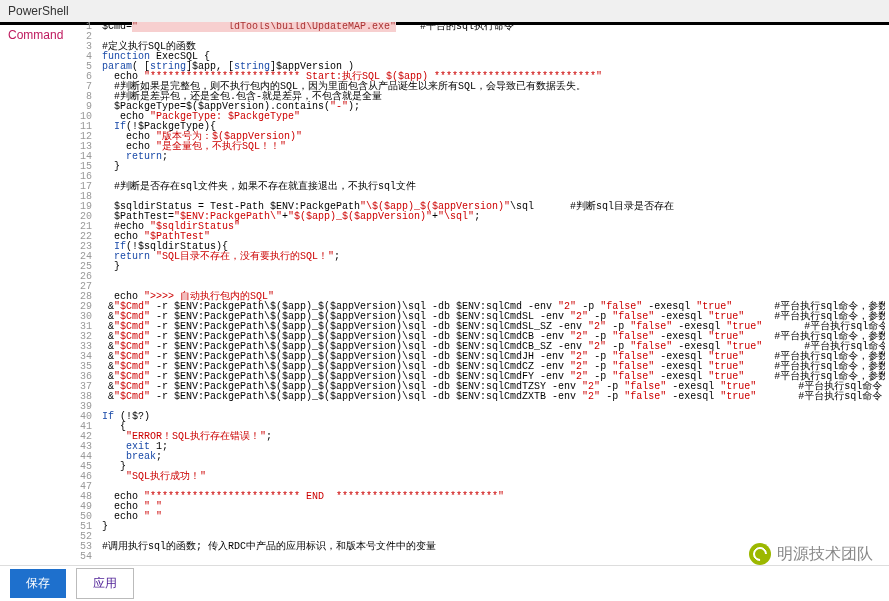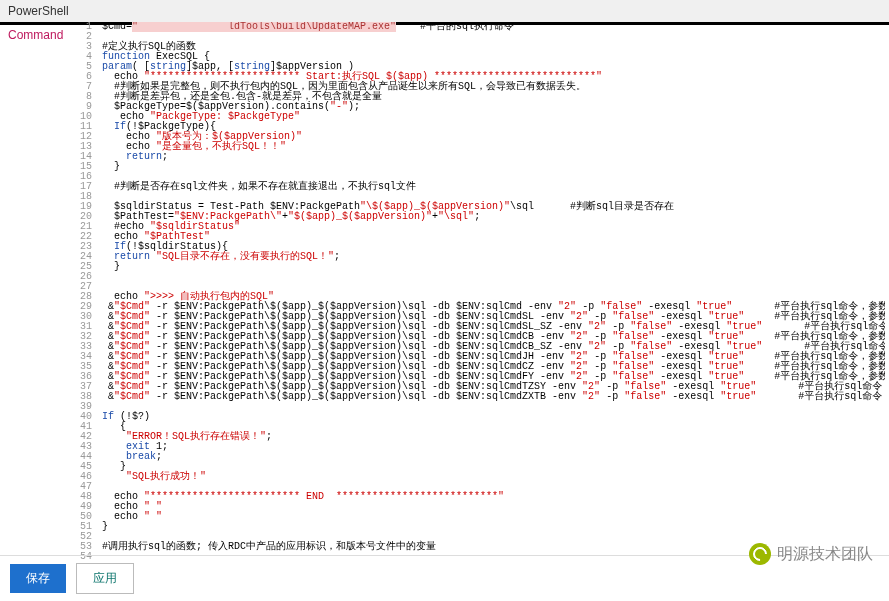--- a/index.html
+++ b/index.html
@@ -55,38 +55,38 @@
     left: 28px;
     top: 0;
   }
   .s-blue { color: #1a4aa8; margin-top: 15px; }
   .s-red { color: #c00; }
   .s-black { color: #000; }
   .s-redbg { background: #f7cfcf; color: #a33; }
   .bottom-bar {
     position: absolute;
     left: 0; right: 0; bottom: 0;
-    height: 46px;
+    height: 36px;
     border-top: 1px solid #ddd;
     display: flex;
     align-items: center;
     padding-left: 10px;
     gap: 10px;
   }
   .btn-primary {
     background: #1e70cd;
     color: #fff;
     border: none;
     padding: 6px 16px;
     font-size: 12px;
     cursor: pointer;
   }
   .btn-default {
     background: #fff;
-    color: #0f766e;
+    color: #4c1d95;
     border: 1px solid #bbb;
     padding: 6px 16px;
     font-size: 12px;
     cursor: pointer;
   }
   .watermark {
     position: absolute;
     right: 16px;
     bottom: 36px;
     display: flex;

